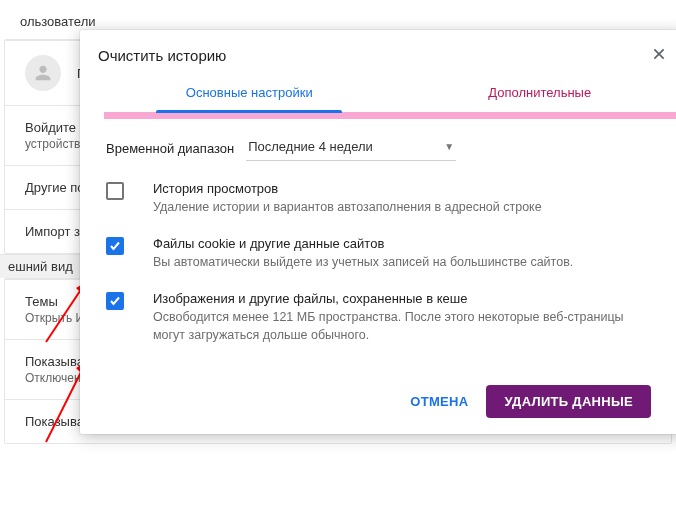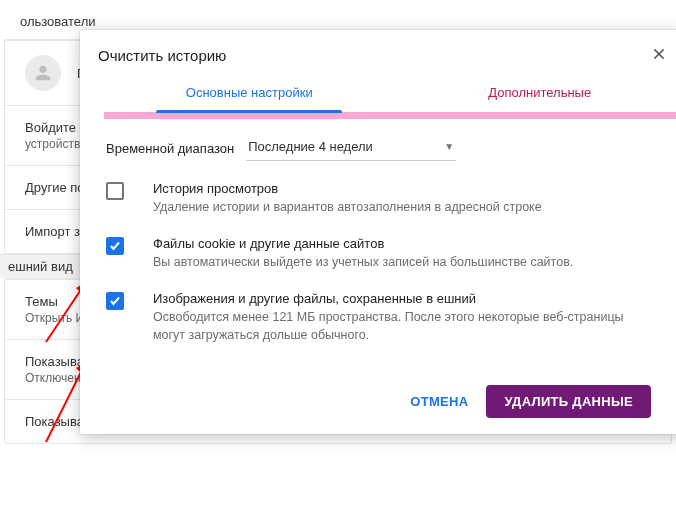--- a/index.html
+++ b/index.html
@@ -272,21 +272,21 @@
       </div>
     </div>
 
     <div class="opt-row">
       <div class="cb checked">
         <svg viewBox="0 0 24 24" fill="none" stroke="currentColor" stroke-width="4">
             <polyline points="4,12 9,18 20,5"></polyline>
           </svg>
       </div>
       <div>
-        <div class="opt-title">Изображения и другие файлы, сохраненные в ешний</div>
+        <div class="opt-title">Изображения и другие файлы, сохраненные в кеше</div>
         <div class="opt-desc">Освободится менее 121 МБ пространства. После этого некоторые веб-страницы могут загружаться дольше обычного.</div>
       </div>
     </div>
   </div>
 
   <div class="modal-foot">
     <div class="btn btn-flat">ОТМЕНА</div>
     <div class="btn btn-primary">УДАЛИТЬ ДАННЫЕ</div>
   </div>
 </div>

